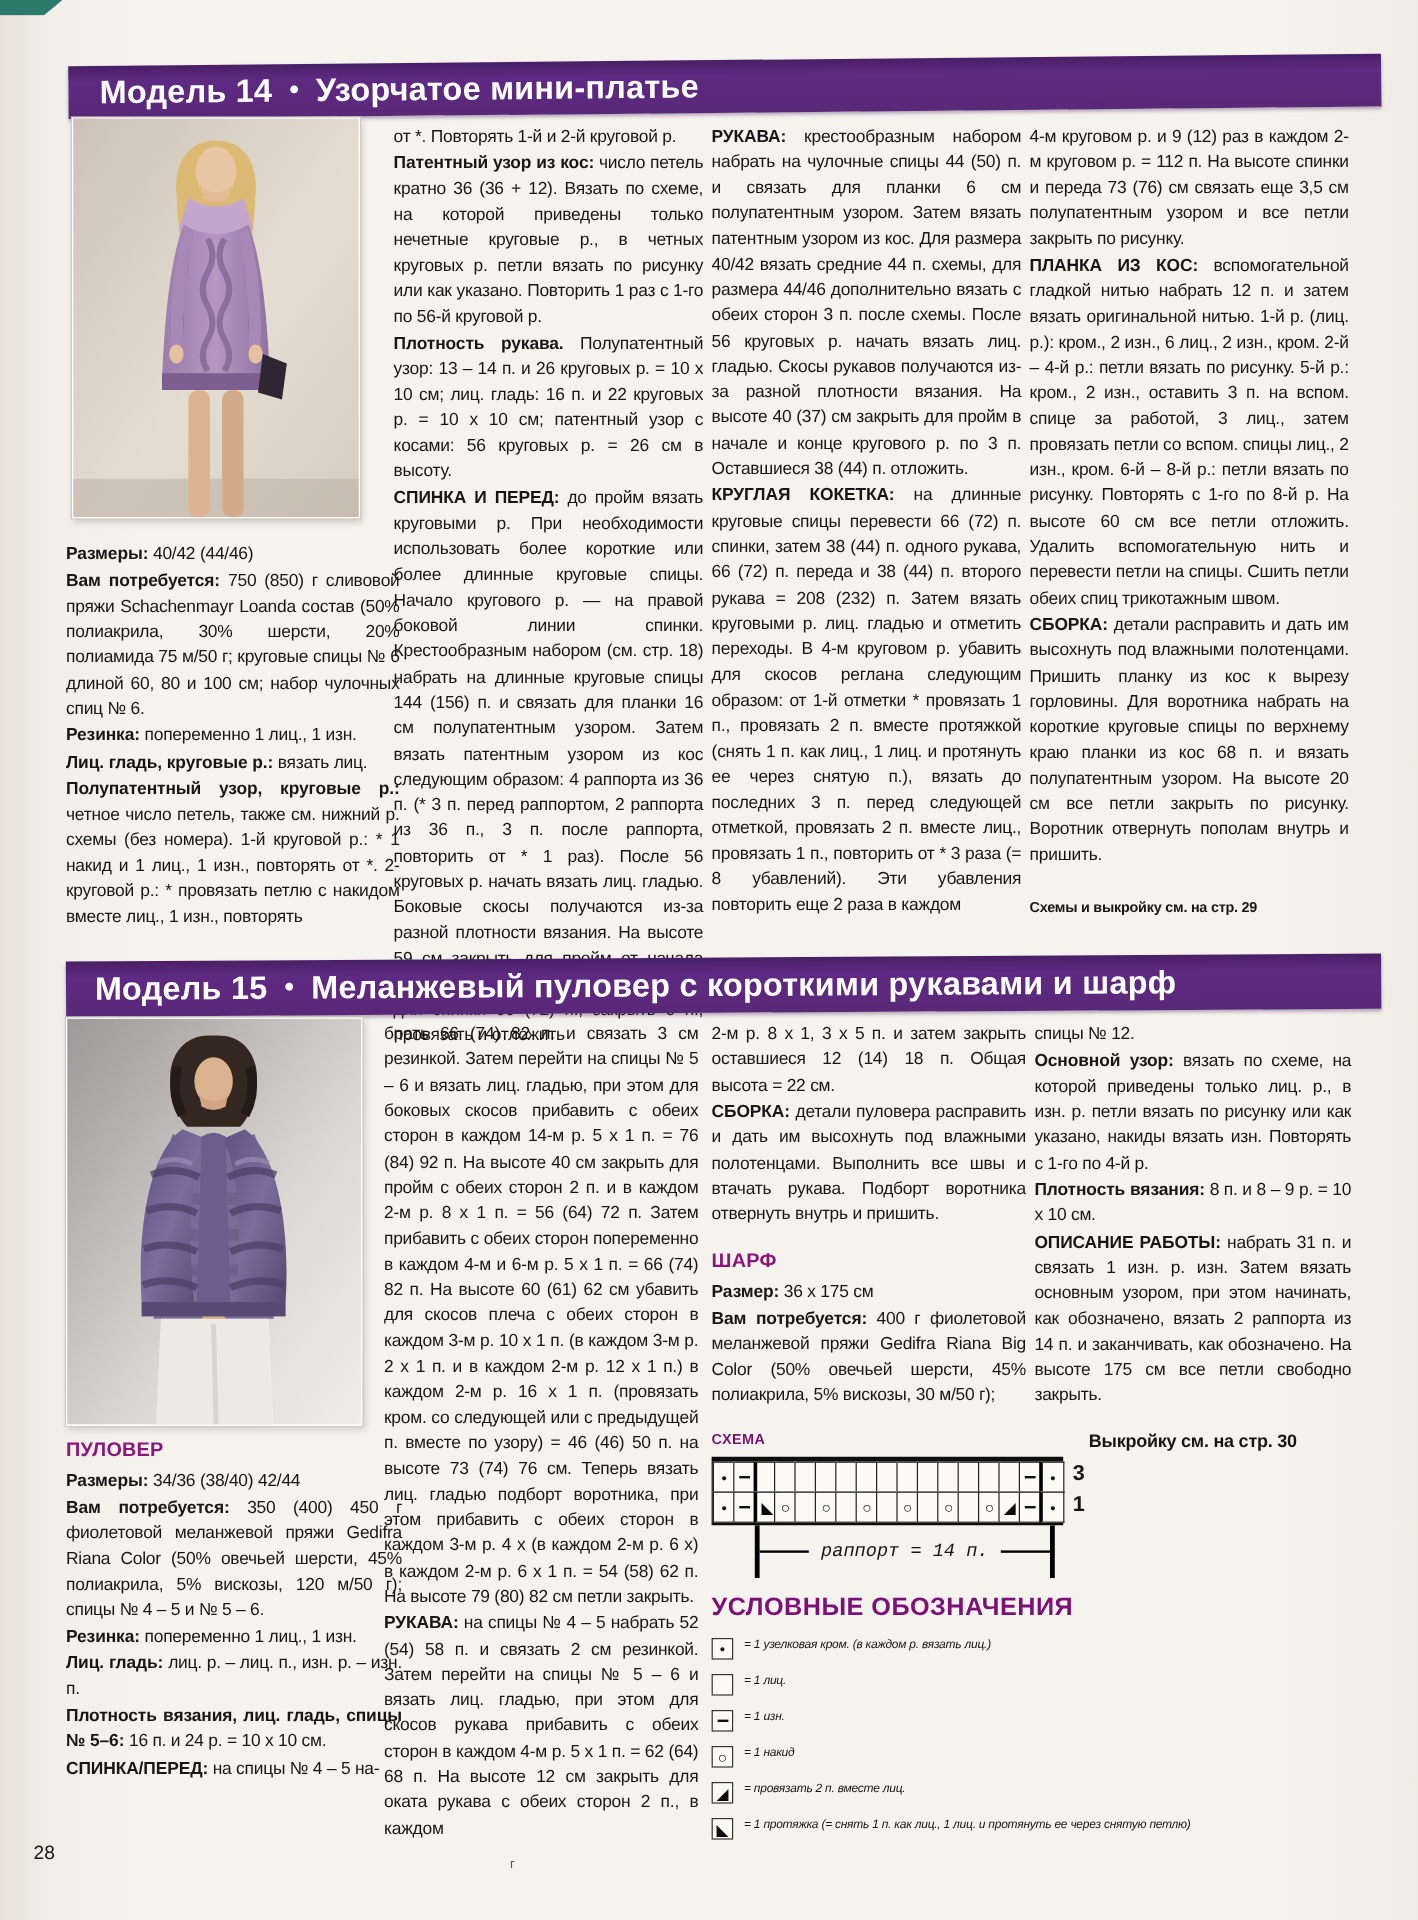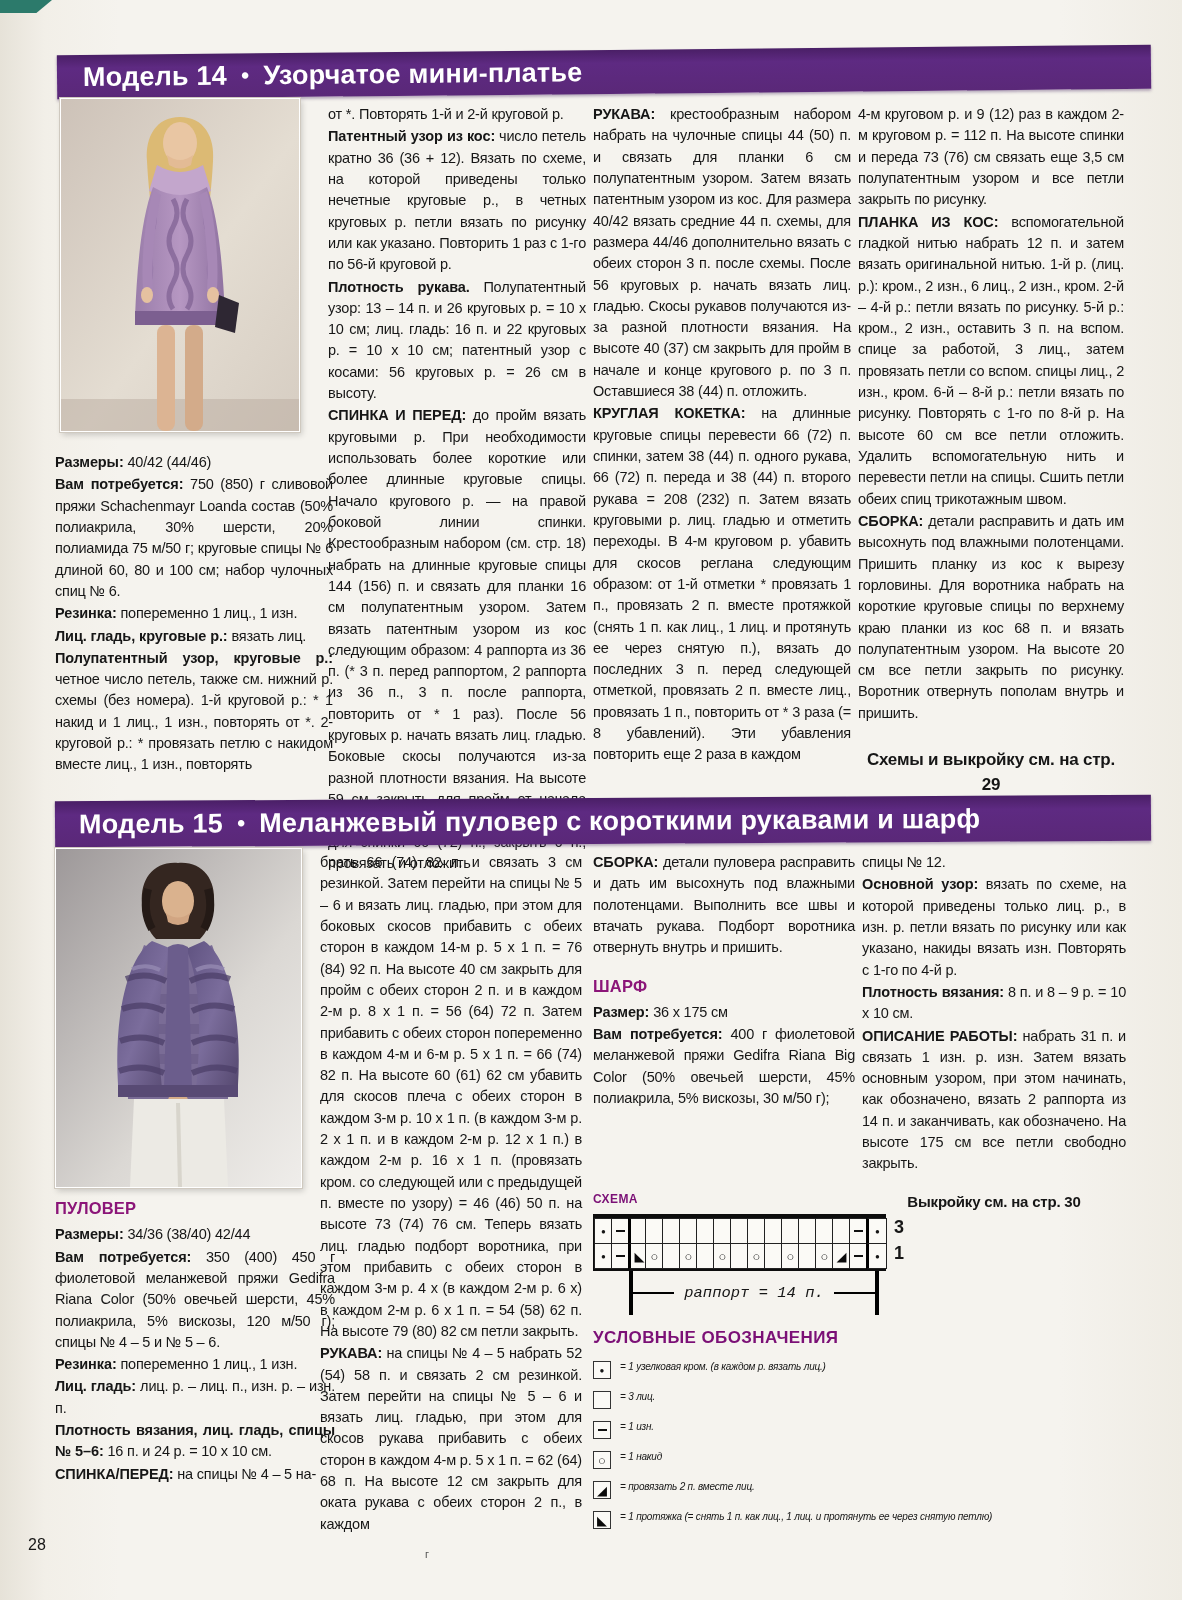--- a/index.html
+++ b/index.html
@@ -13,21 +13,21 @@
   .banner .bt{font-weight:700;font-size:27px;letter-spacing:.2px;white-space:nowrap;}
   .banner .bullet{font-size:24px;margin:0 14px;}
   .b1{left:57px;top:50px;width:1068px;height:44px;padding-left:26px;transform:rotate(-.55deg);}
   .b2{left:55px;top:798px;width:1072px;height:46px;padding-left:24px;transform:rotate(-.35deg);}
   .photo{position:absolute;border:1px solid #fff;box-shadow:0 0 0 1px #cfc9bf,2px 3px 6px rgba(0,0,0,.18);}
   .photo svg{display:block;}
   .tcol{position:absolute;font-size:14.5px;line-height:1.47;letter-spacing:-.2px;}
   .para{margin:0 0 1px 0;text-align:justify;}
   .para b{letter-spacing:-.1px;}
   .sec-head{font-weight:700;color:#8b1578;font-size:16.5px;margin:0 0 4px 0;letter-spacing:.2px;}
-  .m14-footer{font-weight:700;font-size:17px;margin-top:24px;text-align:center;}
+  .m14-footer{font-weight:700;font-size:12px;margin-top:24px;text-align:left;}
   .m15-footer{font-weight:700;font-size:15px;margin-top:16px;text-align:center;}
   .gap{height:14px;}
   
   .chart-wrap{position:absolute;left:593px;top:1192px;width:540px;}
   .chart-title{font-weight:700;color:#7b1076;font-size:12px;letter-spacing:.4px;margin-bottom:8px;}
   .chart-flex{display:flex;align-items:flex-start;}
   .cgrid{display:grid;grid-template-columns:repeat(17,17px);border:2.5px solid #0d0d0d;border-top-width:5px;background:#fbfaf6;}
   .ccell{width:17px;height:24px;border:1px solid #222;margin:-1px 0 0 -1px;display:flex;align-items:center;justify-content:center;background:#fbfaf6;}
   .ccell.thick-l{border-left:3px solid #000;}
   .c-dot{font-size:8px;}
@@ -35,21 +35,21 @@
   .c-tri{font-size:13px;line-height:1;color:#0a0a0a;}
   .dashbar{width:9px;height:2.6px;background:#111;}
   .rownums{display:flex;flex-direction:column;margin-left:8px;font-weight:700;font-size:18px;line-height:1;}
   .rownums div{height:26px;display:flex;align-items:center;}
   .bracket{margin-left:36px;width:242px;height:44px;border-left:4px solid #000;border-right:4px solid #000;
     display:flex;align-items:center;justify-content:center;}
   .bracket .tick{width:58px;height:2.6px;background:#000;}
   .bracket .blabel{font-style:italic;font-size:15.5px;margin:0 10px;white-space:nowrap;font-family:Liberation Mono, monospace;}
   
   .legend{position:absolute;left:593px;top:1328px;width:545px;}
-  .leg-title{font-weight:700;color:#7b1076;font-size:17px;letter-spacing:.4px;margin-bottom:12px;}
+  .leg-title{font-weight:700;color:#7b1076;font-size:21px;letter-spacing:.4px;margin-bottom:12px;}
   .leg-row{display:flex;align-items:flex-start;margin-bottom:11px;}
   .leg-cell{flex:0 0 auto;width:16px;height:16px;border:1.6px solid #333;display:flex;align-items:center;justify-content:center;margin-right:9px;margin-top:1px;background:#fbfaf6;}
   .leg-text{font-style:italic;font-size:10px;line-height:1.3;letter-spacing:-.2px;}
   .pagenum{position:absolute;left:28px;top:1536px;font-size:16px;}
   .smudge{position:absolute;left:425px;top:1548px;font-size:11px;color:#555;}
 </style>
 </head>
 <body>
 
 <div class="page">
@@ -191,20 +191,21 @@
       </div>
   </div>
 
   <div class="tcol" style="left:320px;top:852px;width:262px;">
       <p class="para">брать 66 (74) 82 п. и связать 3 см резинкой. Затем перейти на спицы № 5 – 6 и вязать лиц. гладью, при этом для боковых скосов прибавить с обеих сторон в каждом 14-м р. 5 х 1 п. = 76 (84) 92 п. На высоте 40 см закрыть для пройм с обеих сторон 2 п. и в каждом 2-м р. 8 х 1 п. = 56 (64) 72 п. Затем прибавить с обеих сторон попеременно в каждом 4-м и 6-м р. 5 х 1 п. = 66 (74) 82 п. На высоте 60 (61) 62 см убавить для скосов плеча с обеих сторон в каждом 3-м р. 10 х 1 п. (в каждом 3-м р. 2 х 1 п. и в каждом 2-м р. 12 х 1 п.) в каждом 2-м р. 16 х 1 п. (провязать кром. со следующей или с предыдущей п. вместе по узору) = 46 (46) 50 п. на высоте 73 (74) 76 см. Теперь вязать лиц. гладью подборт воротника, при этом прибавить с обеих сторон в каждом 3-м р. 4 х (в каждом 2-м р. 6 х) в каждом 2-м р. 6 х 1 п. = 54 (58) 62 п. На высоте 79 (80) 82 см петли закрыть.</p>
       <p class="para"><b>РУКАВА:</b> на спицы № 4 – 5 набрать 52 (54) 58 п. и связать 2 см резинкой. Затем перейти на спицы № 5 – 6 и вязать лиц. гладью, при этом для скосов рукава прибавить с обеих сторон в каждом 4-м р. 5 х 1 п. = 62 (64) 68 п. На высоте 12 см закрыть для оката рукава с обеих сторон 2 п., в каждом</p>
     </div>
 
   <div class="tcol" style="left:593px;top:852px;width:262px;">
     <div>
+        <p class="para">2-м р. 8 х 1, 3 х 5 п. и затем закрыть оставшиеся 12 (14) 18 п. Общая высота = 22 см.</p>
         <p class="para"><b>СБОРКА:</b> детали пуловера расправить и дать им высохнуть под влажными полотенцами. Выполнить все швы и втачать рукава. Подборт воротника отвернуть внутрь и пришить.</p>
       </div>
     <div class="gap"></div>
     <div class="sec-head">ШАРФ</div>
     <div>
         <p class="para"><b>Размер:</b> 36 х 175 см</p>
         <p class="para"><b>Вам потребуется:</b> 400 г фиолетовой меланжевой пряжи Gedifra Riana Big Color (50% овечьей шерсти, 45% полиакрила, 5% вискозы, 30 м/50 г);</p>
       </div>
   </div>
 
@@ -279,21 +280,21 @@
 
   <div class="legend">
     <div class="leg-title">УСЛОВНЫЕ ОБОЗНАЧЕНИЯ</div>
     <div id="legitems">
         <div class="leg-row">
           <span class="leg-cell c-dot">●</span>
           <span class="leg-text">= 1 узелковая кром. (в каждом р. вязать лиц.)</span>
         </div>
         <div class="leg-row">
           <span class="leg-cell"></span>
-          <span class="leg-text">= 3 лиц.</span>
+          <span class="leg-text">= 1 лиц.</span>
         </div>
         <div class="leg-row">
           <span class="leg-cell">
             <i class="dashbar"></i>
           </span>
           <span class="leg-text">= 1 изн.</span>
         </div>
         <div class="leg-row">
           <span class="leg-cell c-yo">○</span>
           <span class="leg-text">= 1 накид</span>

